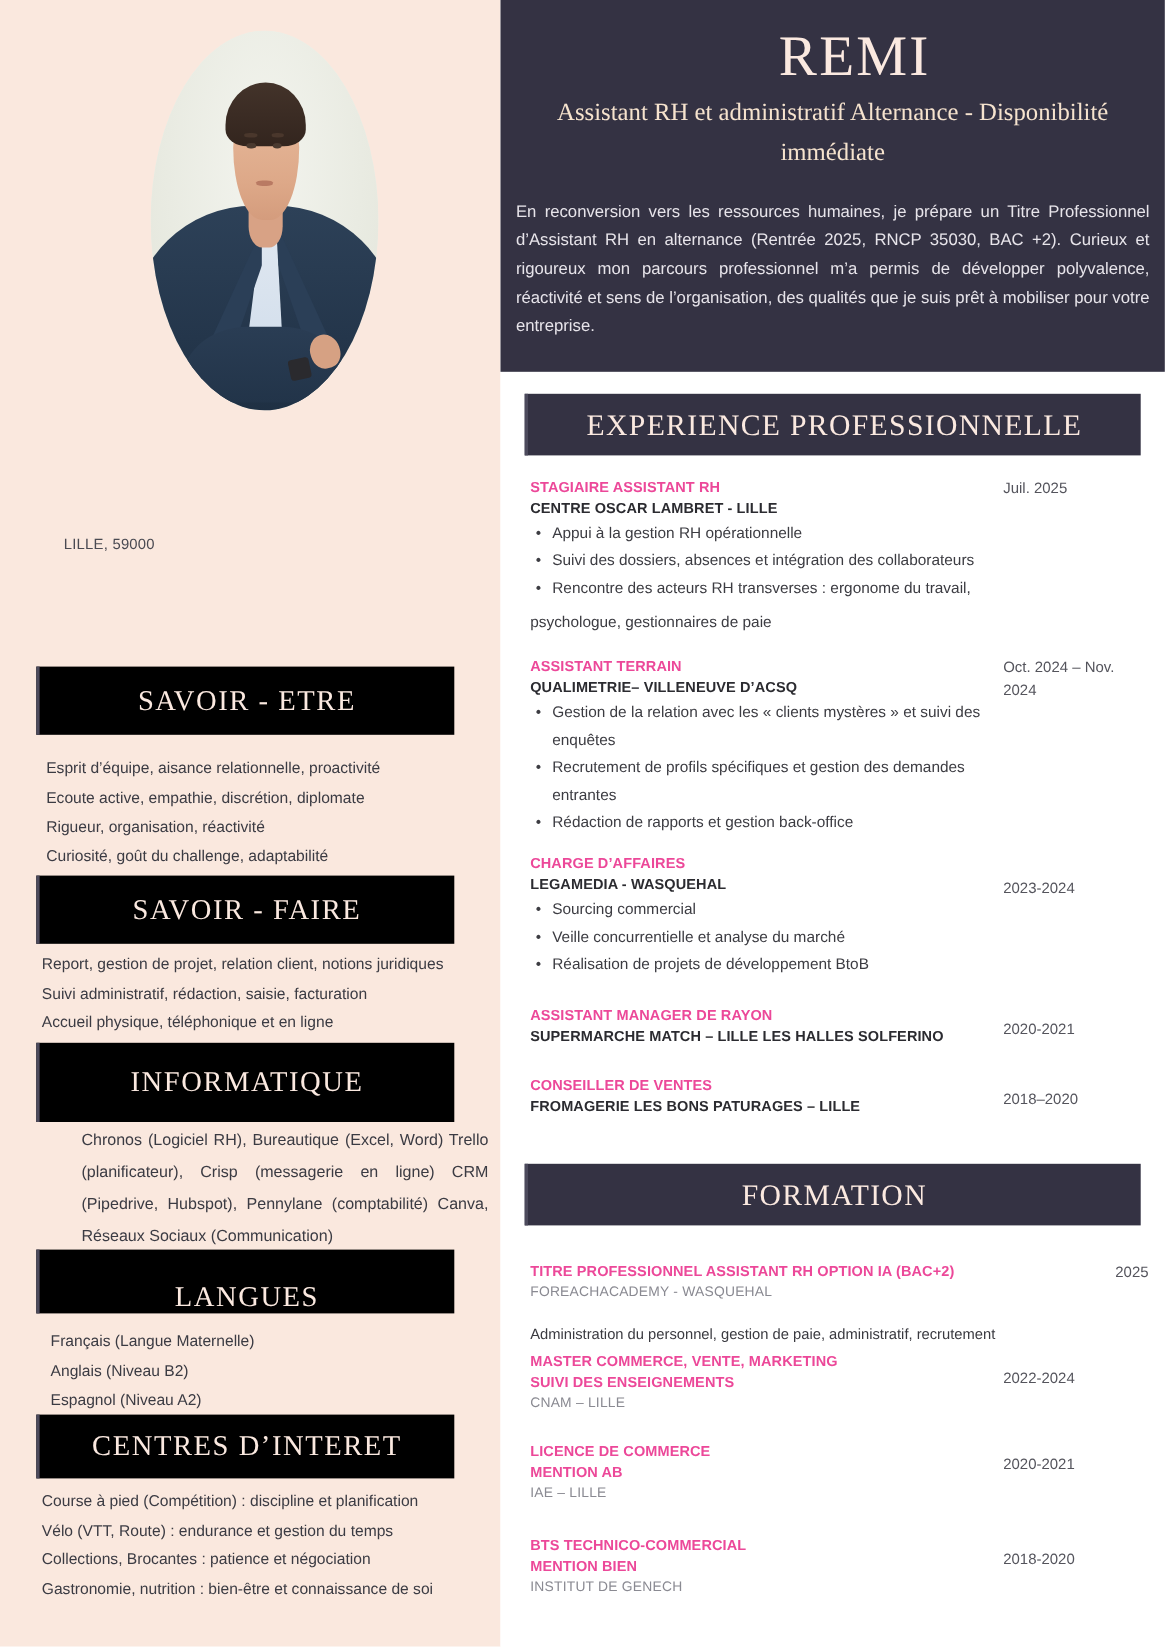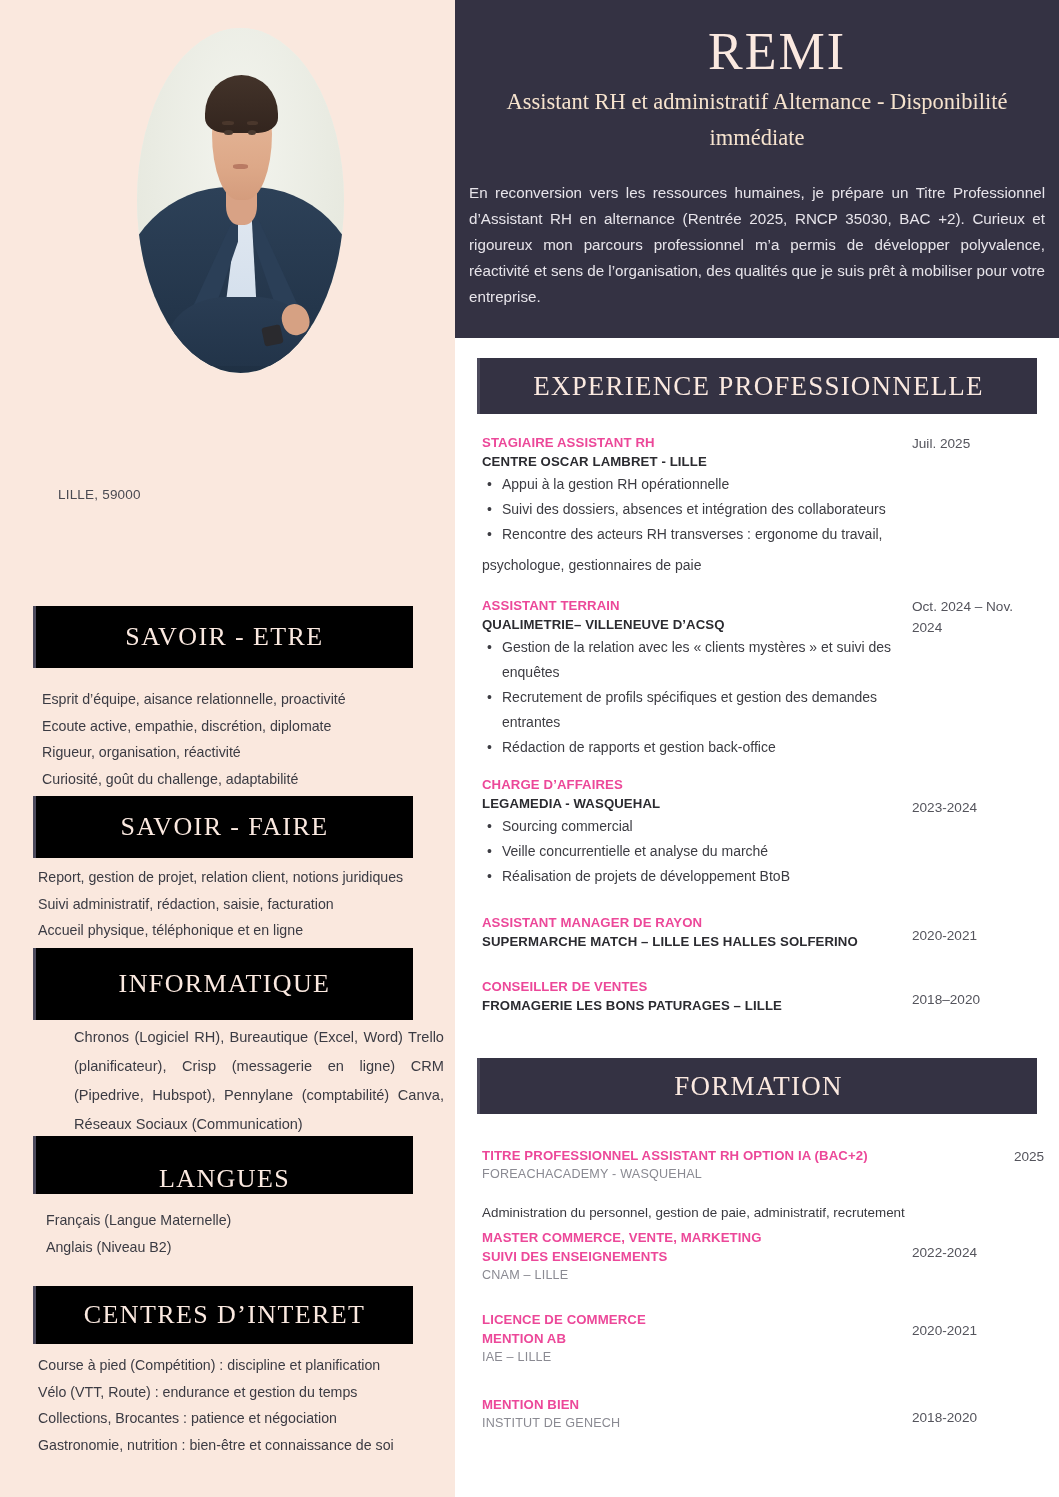--- a/index.html
+++ b/index.html
@@ -362,20 +362,21 @@
       <span>INFORMATIQUE</span>
     </div>
     <div class="side-para" style="top:1023px;">Chronos (Logiciel RH), Bureautique (Excel, Word) Trello (planificateur), Crisp (messagerie en ligne) CRM (Pipedrive, Hubspot), Pennylane (comptabilité) Canva, Réseaux Sociaux (Communication)</div>
 
     <div class="bar side-bar" style="top:1136px;height:58px;align-items:flex-end;">
       <span>LANGUES</span>
     </div>
     <div class="side-list" style="top:1207px;left:46px;">
       <div>Français (Langue Maternelle)</div>
       <div>Anglais (Niveau B2)</div>
+      <div>Espagnol (Niveau A2)</div>
     </div>
 
     <div class="bar side-bar" style="top:1286px;height:58px;">
       <span>CENTRES D’INTERET</span>
     </div>
     <div class="side-list" style="top:1352px;left:38px;">
       <div>Course à pied (Compétition) : discipline et planification</div>
       <div>Vélo (VTT, Route) : endurance et gestion du temps</div>
       <div>Collections, Brocantes : patience et négociation</div>
       <div>Gastronomie, nutrition : bien-être et connaissance de soi</div>
@@ -461,18 +462,19 @@
 
     <div class="entry" style="top:1310px;">
       <div class="date" style="top:10px;">2020-2021</div>
       <div class="role">LICENCE DE COMMERCE</div>
       <div class="role">MENTION AB</div>
       <div class="org-light">IAE – LILLE</div>
     </div>
 
     <div class="entry" style="top:1395px;">
       <div class="date" style="top:12px;">2018-2020</div>
+      <div class="role">BTS TECHNICO-COMMERCIAL</div>
       <div class="role">MENTION BIEN</div>
       <div class="org-light">INSTITUT DE GENECH</div>
     </div>
 
   </div>
 </div>
 
 </body></html>

